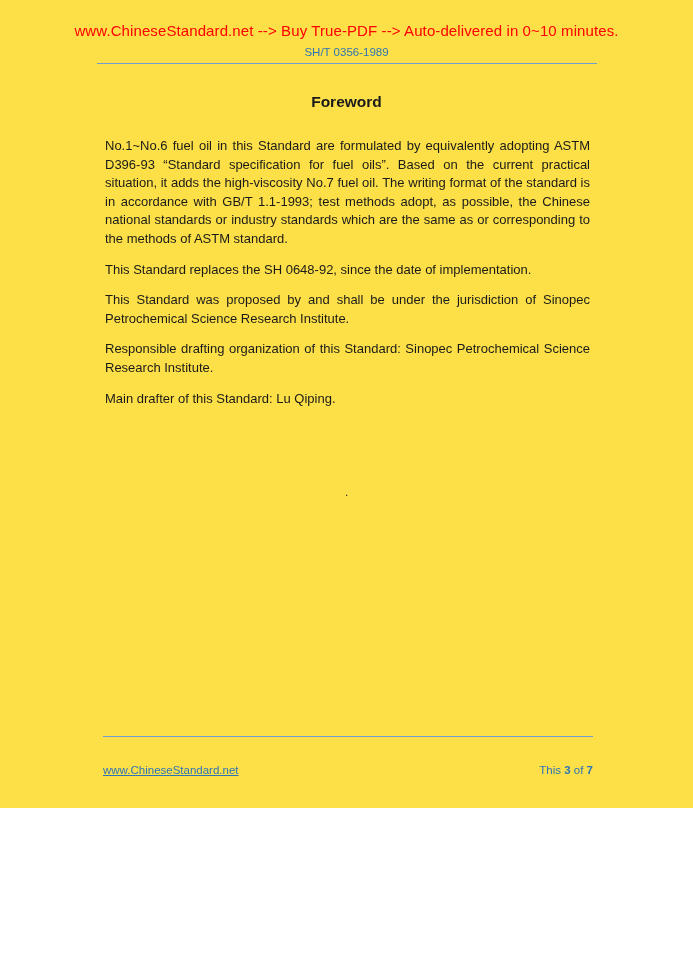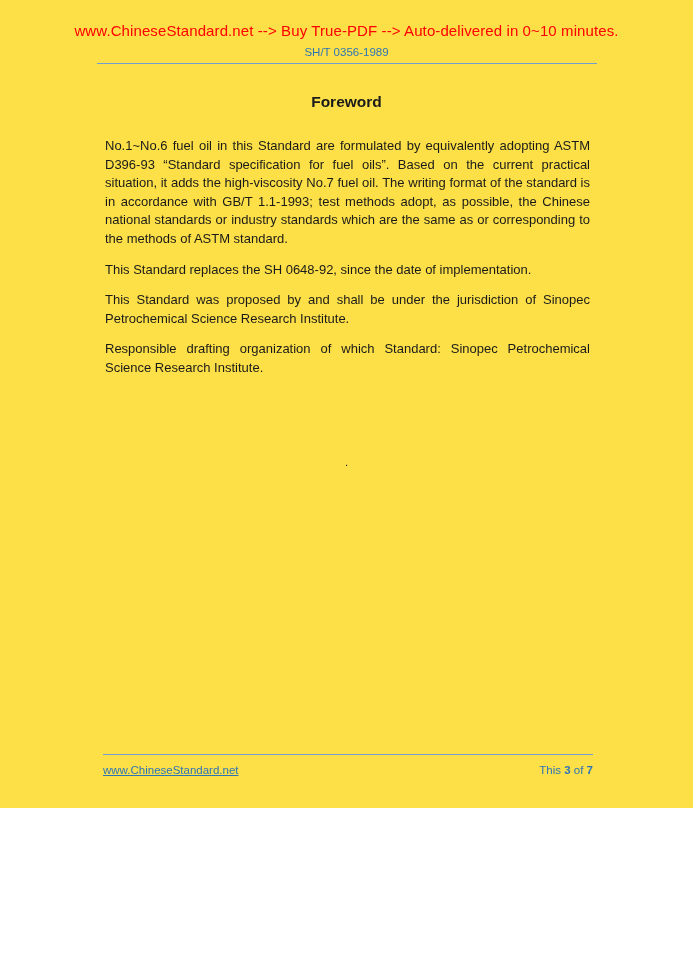--- a/index.html
+++ b/index.html
@@ -53,21 +53,21 @@
     text-align: center;
     color: #1a1a1a;
     font-size: 11.5px;
   }
   .footer {
     position: absolute;
     left: 103px;
     right: 100px;
     bottom: 32px;
     border-top: 1px solid #6f9fd0;
-    padding-top: 9px;
+    padding-top: 27px;
     display: flex;
     justify-content: space-between;
     align-items: baseline;
     font-size: 11.5px;
     color: #2e74b5;
   }
   .footer-link {
     color: #2e74b5;
     text-decoration: underline;
     cursor: pointer;
@@ -86,21 +86,22 @@
     <div class="doc-number">SH/T 0356-1989</div>
     <hr class="header-rule">
   </div>
 
   <h1 class="title">Foreword</h1>
 
   <div class="body-text">
     <p>No.1~No.6 fuel oil in this Standard are formulated by equivalently adopting ASTM D396-93 “Standard specification for fuel oils”. Based on the current practical situation, it adds the high-viscosity No.7 fuel oil. The writing format of the standard is in accordance with GB/T 1.1-1993; test methods adopt, as possible, the Chinese national standards or industry standards which are the same as or corresponding to the methods of ASTM standard.</p>
     <p>This Standard replaces the SH 0648-92, since the date of implementation.</p>
     <p>This Standard was proposed by and shall be under the jurisdiction of Sinopec Petrochemical Science Research Institute.</p>
-    <p>Responsible drafting organization of which Standard: Sinopec Petrochemical Science Research Institute.</p>
+    <p>Responsible drafting organization of this Standard: Sinopec Petrochemical Science Research Institute.</p>
+    <p>Main drafter of this Standard: Lu Qiping.</p>
   </div>
 
   <div class="stray-dot">.</div>
 
   <div class="footer">
     <a class="footer-link">www.ChineseStandard.net</a>
     <div class="page-indicator">
       <span>This </span><span class="num">3</span><span> of </span><span class="num">7</span>
     </div>
   </div>

